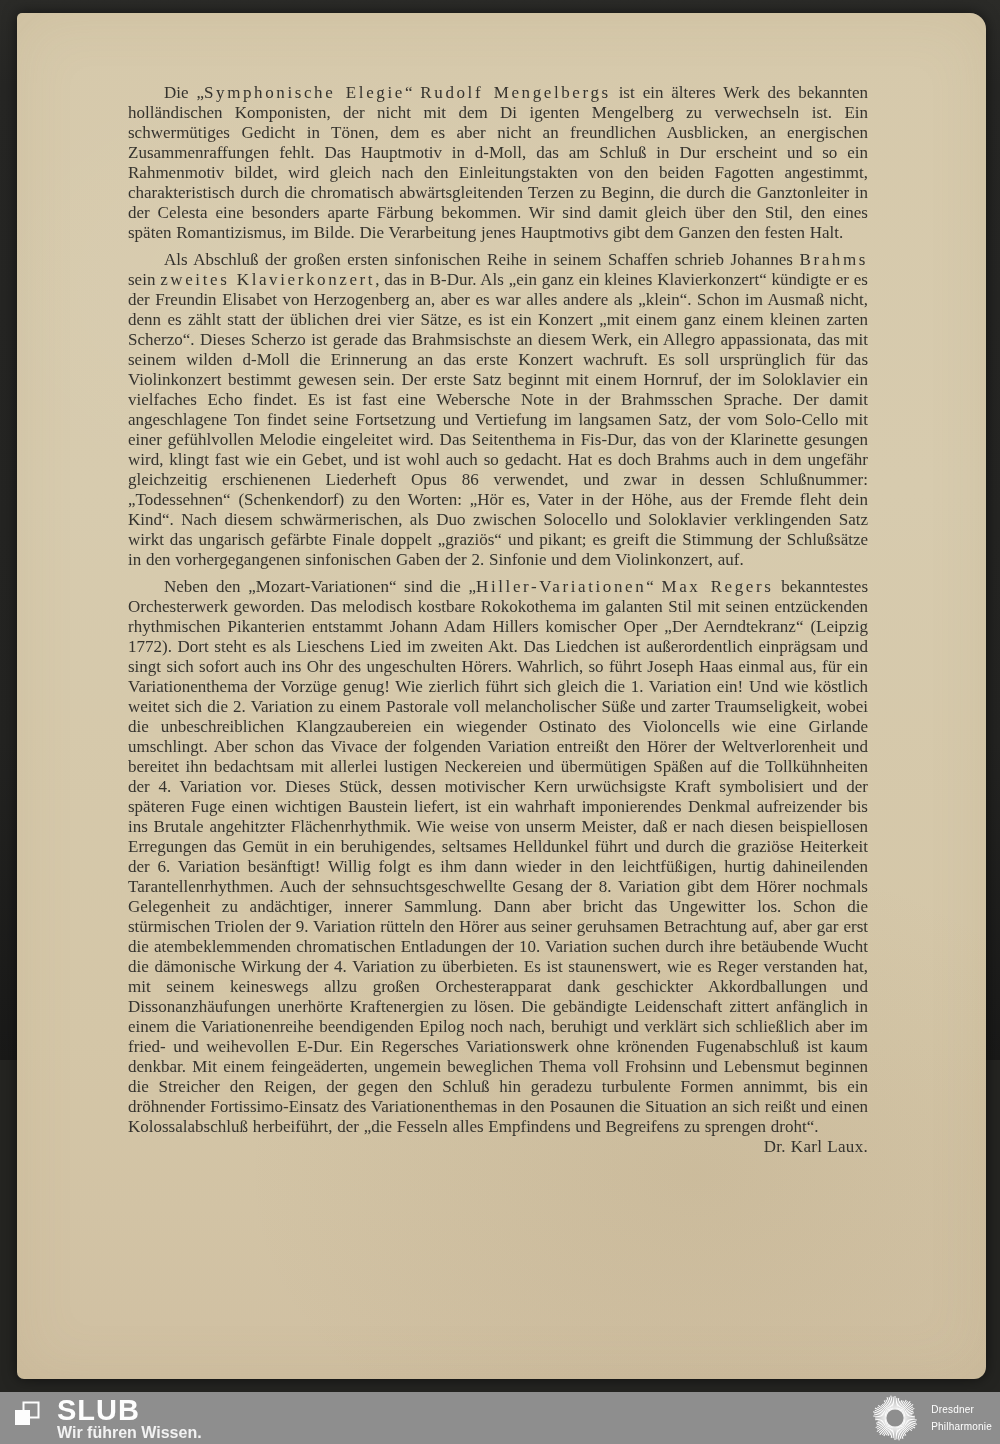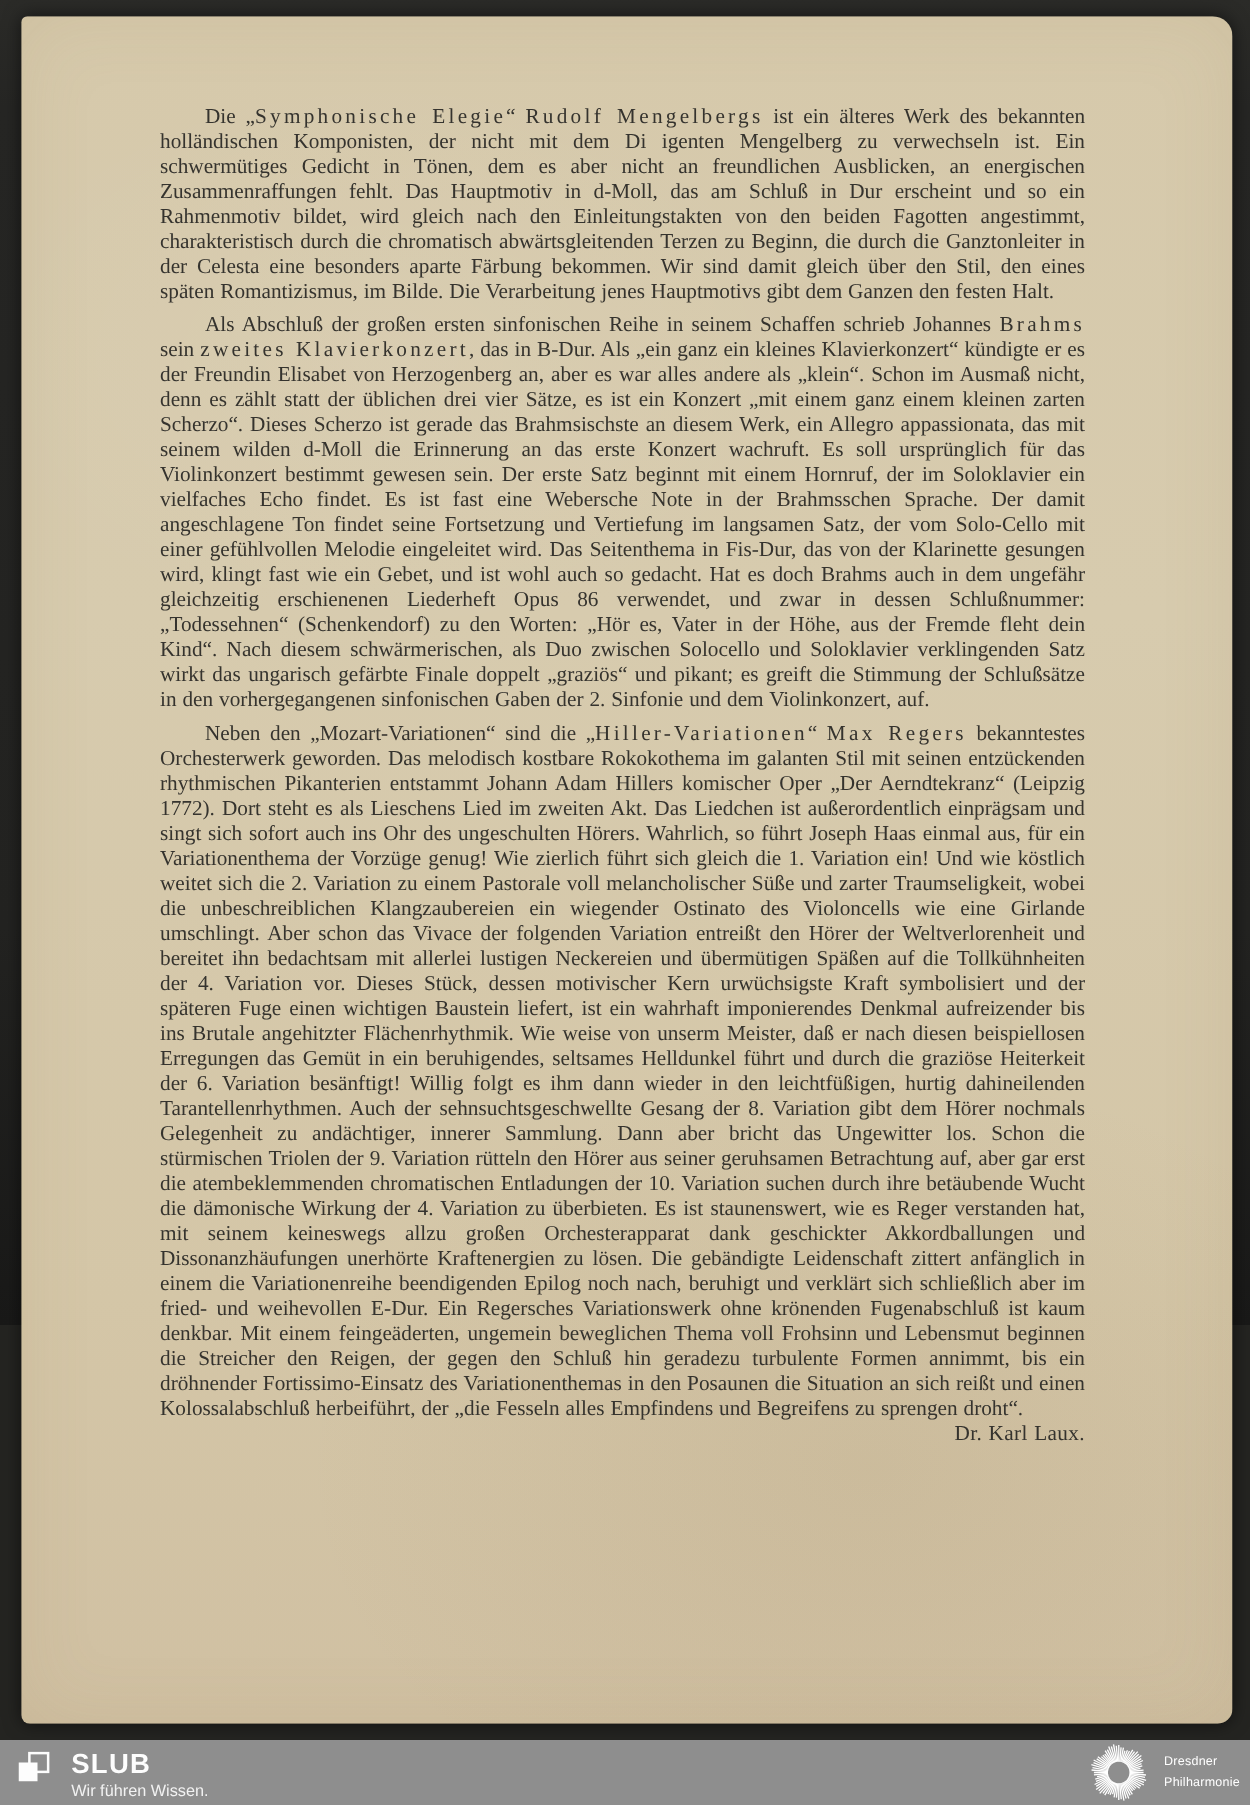--- a/index.html
+++ b/index.html
@@ -39,25 +39,25 @@
   .sig{float:right;letter-spacing:0.3px;padding-left:20px;font-family:Liberation Serif, serif;}
   .footer{
     position:absolute;left:0;top:1392px;width:1000px;height:52px;
     background:#8e8e8e;
     display:flex;justify-content:space-between;align-items:center;
     box-sizing:border-box;padding:0 8px 0 12px;
   }
   .logo-group{display:flex;align-items:flex-start;text-decoration:none;cursor:pointer;}
   .slub-icon{margin:3px 15px 0 0;flex:none;}
   .slub-word{
-    color:#fdfdfd;font-weight:bold;font-size:22px;line-height:27px;
+    color:#fdfdfd;font-weight:bold;font-size:29px;line-height:27px;
     letter-spacing:1px;font-family:"Liberation Sans",sans-serif;
   }
   .slub-tag{
-    color:#f2f2f2;font-weight:normal;font-size:13px;line-height:15px;margin-top:1px;
+    color:#f2f2f2;font-weight:bold;font-size:16px;line-height:15px;margin-top:1px;
   }
   .phil{align-items:center;}
   .phil-icon{flex:none;margin-right:12px;}
   .phil-text div{
     color:#ffffff;font-size:10px;line-height:17px;letter-spacing:0.2px;
     font-family:"Liberation Sans",sans-serif;
   }
 </style>
 </head>
 <body>

